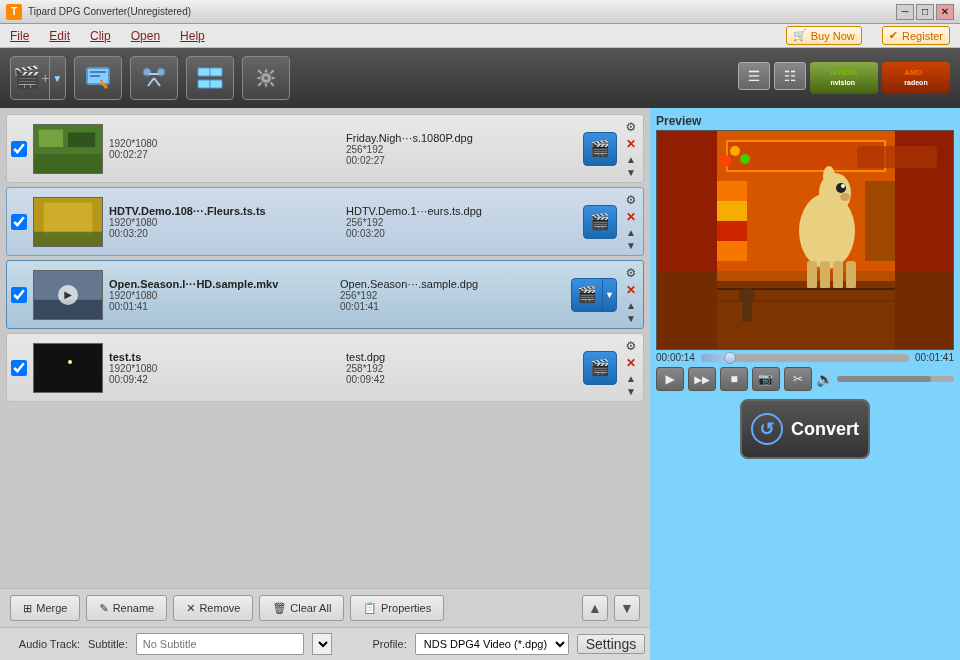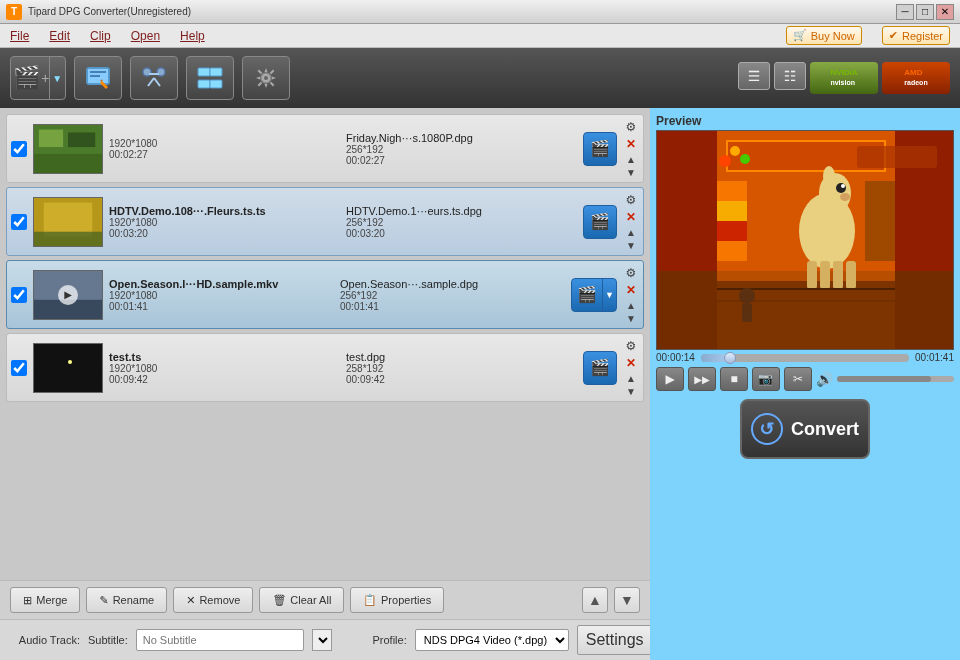--- a/index.html
+++ b/index.html
@@ -179,24 +179,24 @@
       background: white;
       padding: 0 4px;
     }
     .settings-input {
       height: 22px; font-size: 11px;
       border: 1px solid #999; border-radius: 2px;
       background: white;
       padding: 0 6px;
     }
     .small-btn {
-      height: 30px; padding: 0 8px;
+      height: 20px; padding: 0 8px;
       background: linear-gradient(to bottom, #eeeeee, #d8d8d8);
       border: 1px solid #999; border-radius: 2px;
-      cursor: pointer; font-size: 16px; color: #333; text-align: center;
+      cursor: pointer; font-size: 14px; color: #333; text-align: center;
     }
 
     
     #preview-panel {
       width: 310px;
       background: #7dd3fc;
       display: flex;
       flex-direction: column;
       padding: 6px;
       gap: 0;

